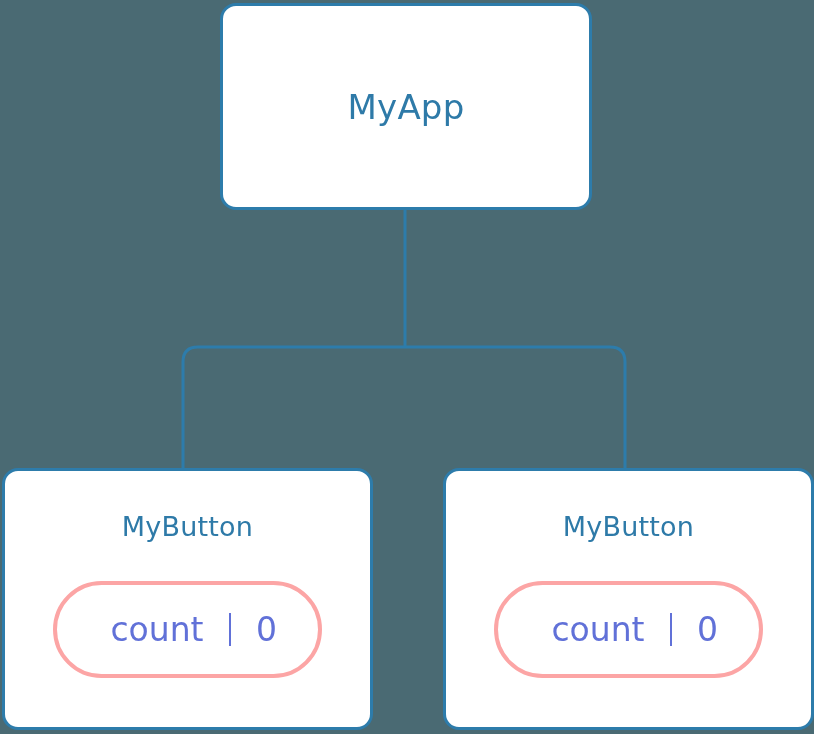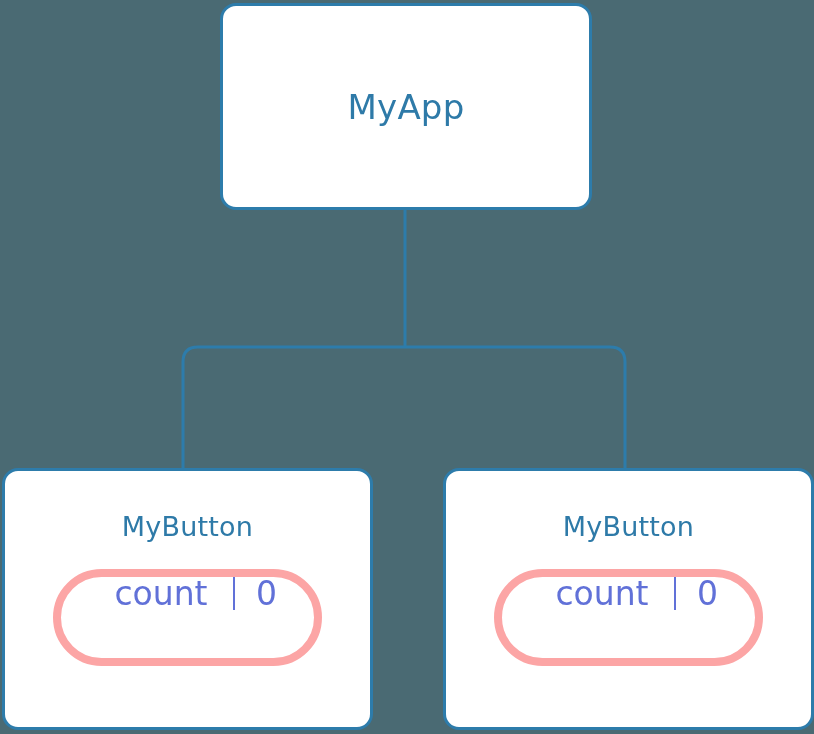--- a/index.html
+++ b/index.html
@@ -72,27 +72,27 @@
     white-space: nowrap;
     font-weight: 400;
   }
 
   .node-child .node-title { font-size: 27px; }
 
   
   .state-pill {
     position: relative;
     box-sizing: border-box;
-    margin-top: 29px;
+    margin-top: 41px;
     width: 269px;
     height: 97px;
-    border: 8px solid #fca5a5;
+    border: 4px solid #fca5a5;
     border-radius: 60px;
     display: flex;
-    align-items: flex-start;
+    align-items: center;
     background: transparent;
   }
 
   .pill-key {
     flex: 0 0 174px;
     display: flex;
     align-items: center;
     justify-content: center;
     box-sizing: border-box;
     border-right: 2px solid #6171d8;

